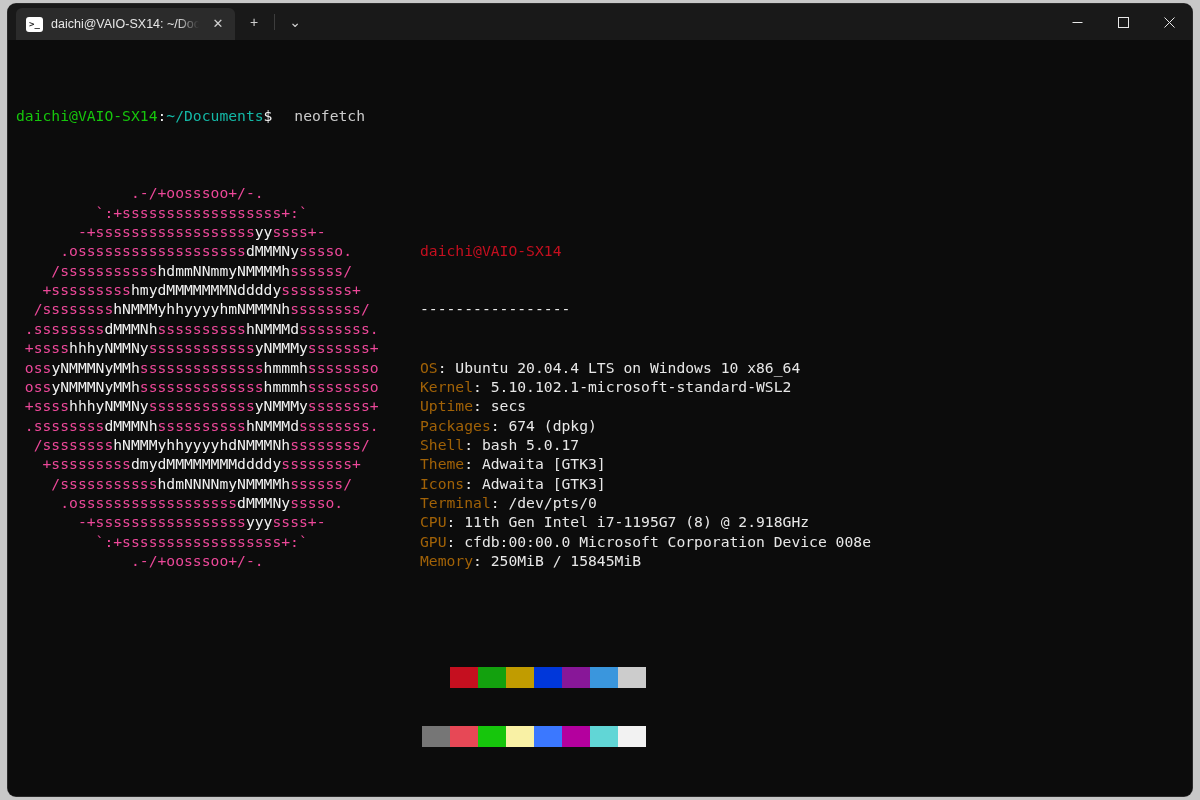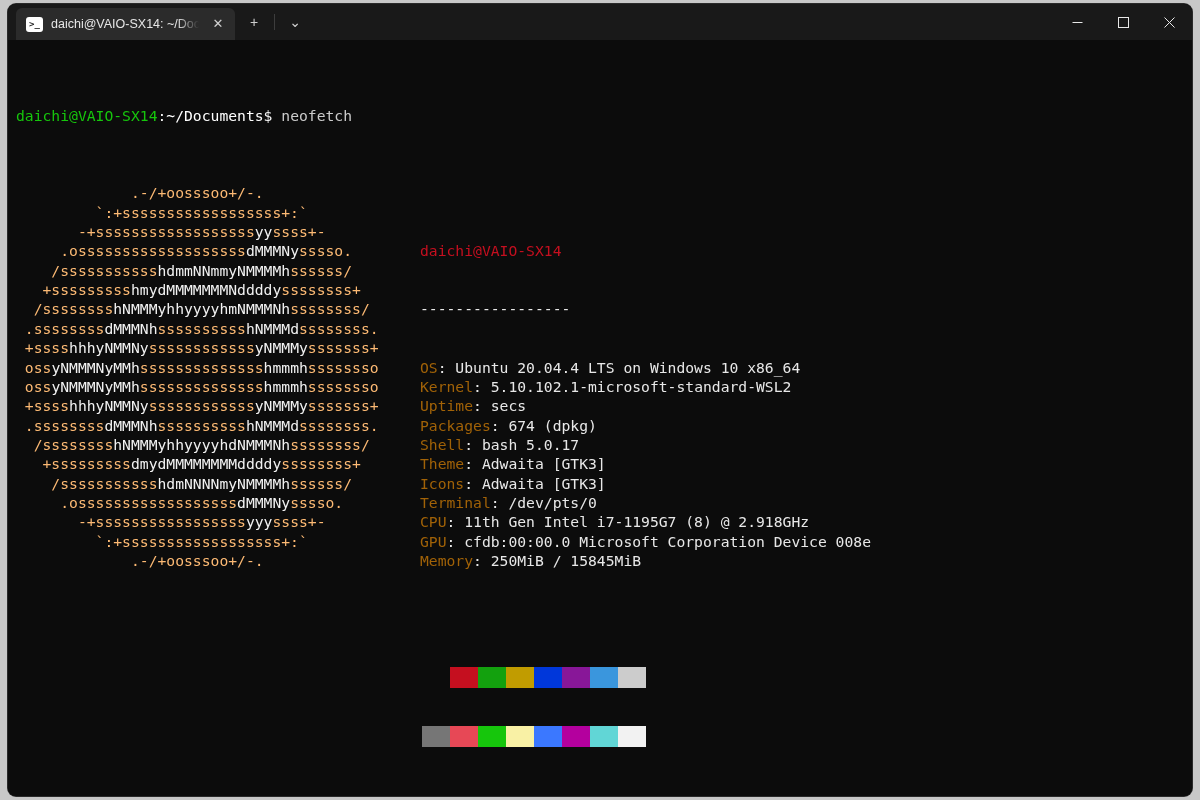--- a/index.html
+++ b/index.html
@@ -92,25 +92,25 @@
     line-height: 19.35px;
     color: #cccccc;
     position: relative;
     overflow: hidden;
     white-space: pre;
   }
   .row { display: flex; }
   .col-art { width: 404px; flex: 0 0 404px; }
   .col-info { flex: 1 1 auto; padding-top: 19.35px; }
   .art-line { white-space: pre; }
-  .c-red   { color: #fdba74; }
+  .c-red   { color: #ec4899; }
   .c-white { color: #f2f2f2; }
   .c-green { color: #16c60c; }
-  .c-blue  { color: #ffffff; }
-  .c-gray  { color: #cccccc; }
+  .c-blue  { color: #14b8a6; }
+  .c-gray  { color: #cccccc; margin-left: 13px; }
   .lbl     { color: #a16207; }
   .val     { color: #e8e8e8; }
   .hostline .c-red { color: #c50f1f; }
   .rule { color: #e8e8e8; }
   .palette { margin-top: 19px; margin-left: 2px; }
   .pal-row { display: flex; }
   .sw { width: 28px; height: 21px; }
 </style>
 </head>
 <body>

